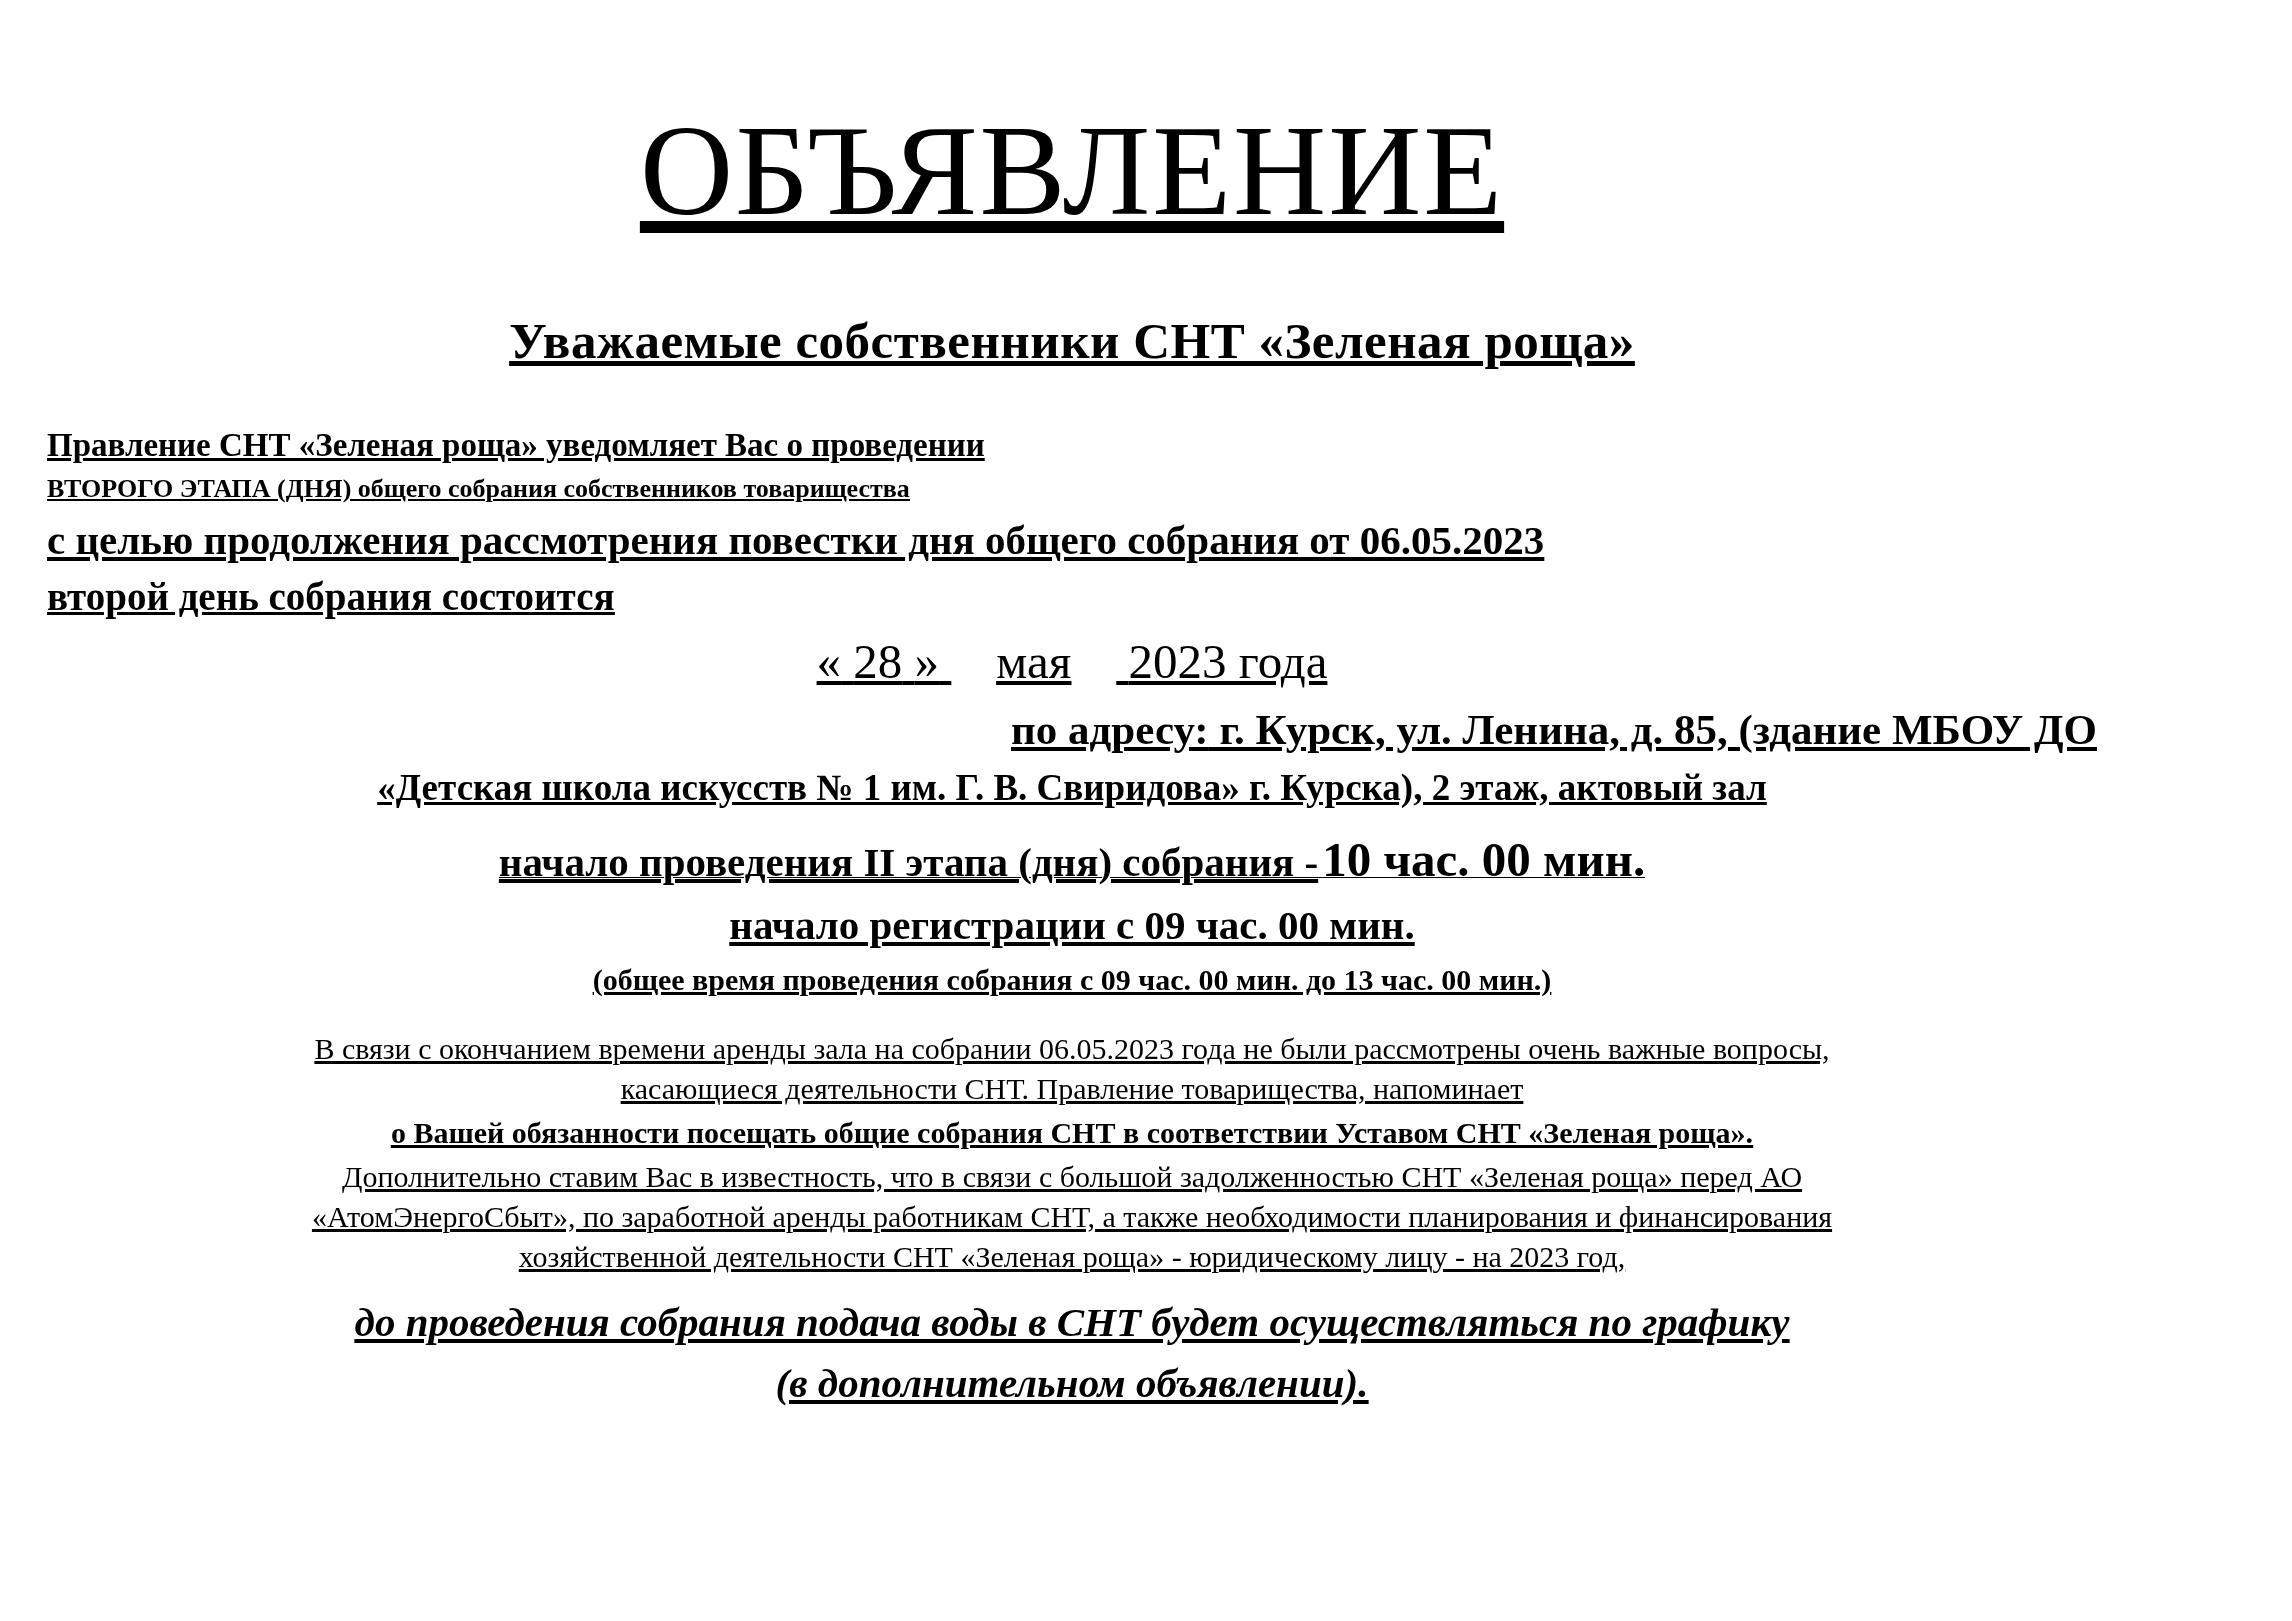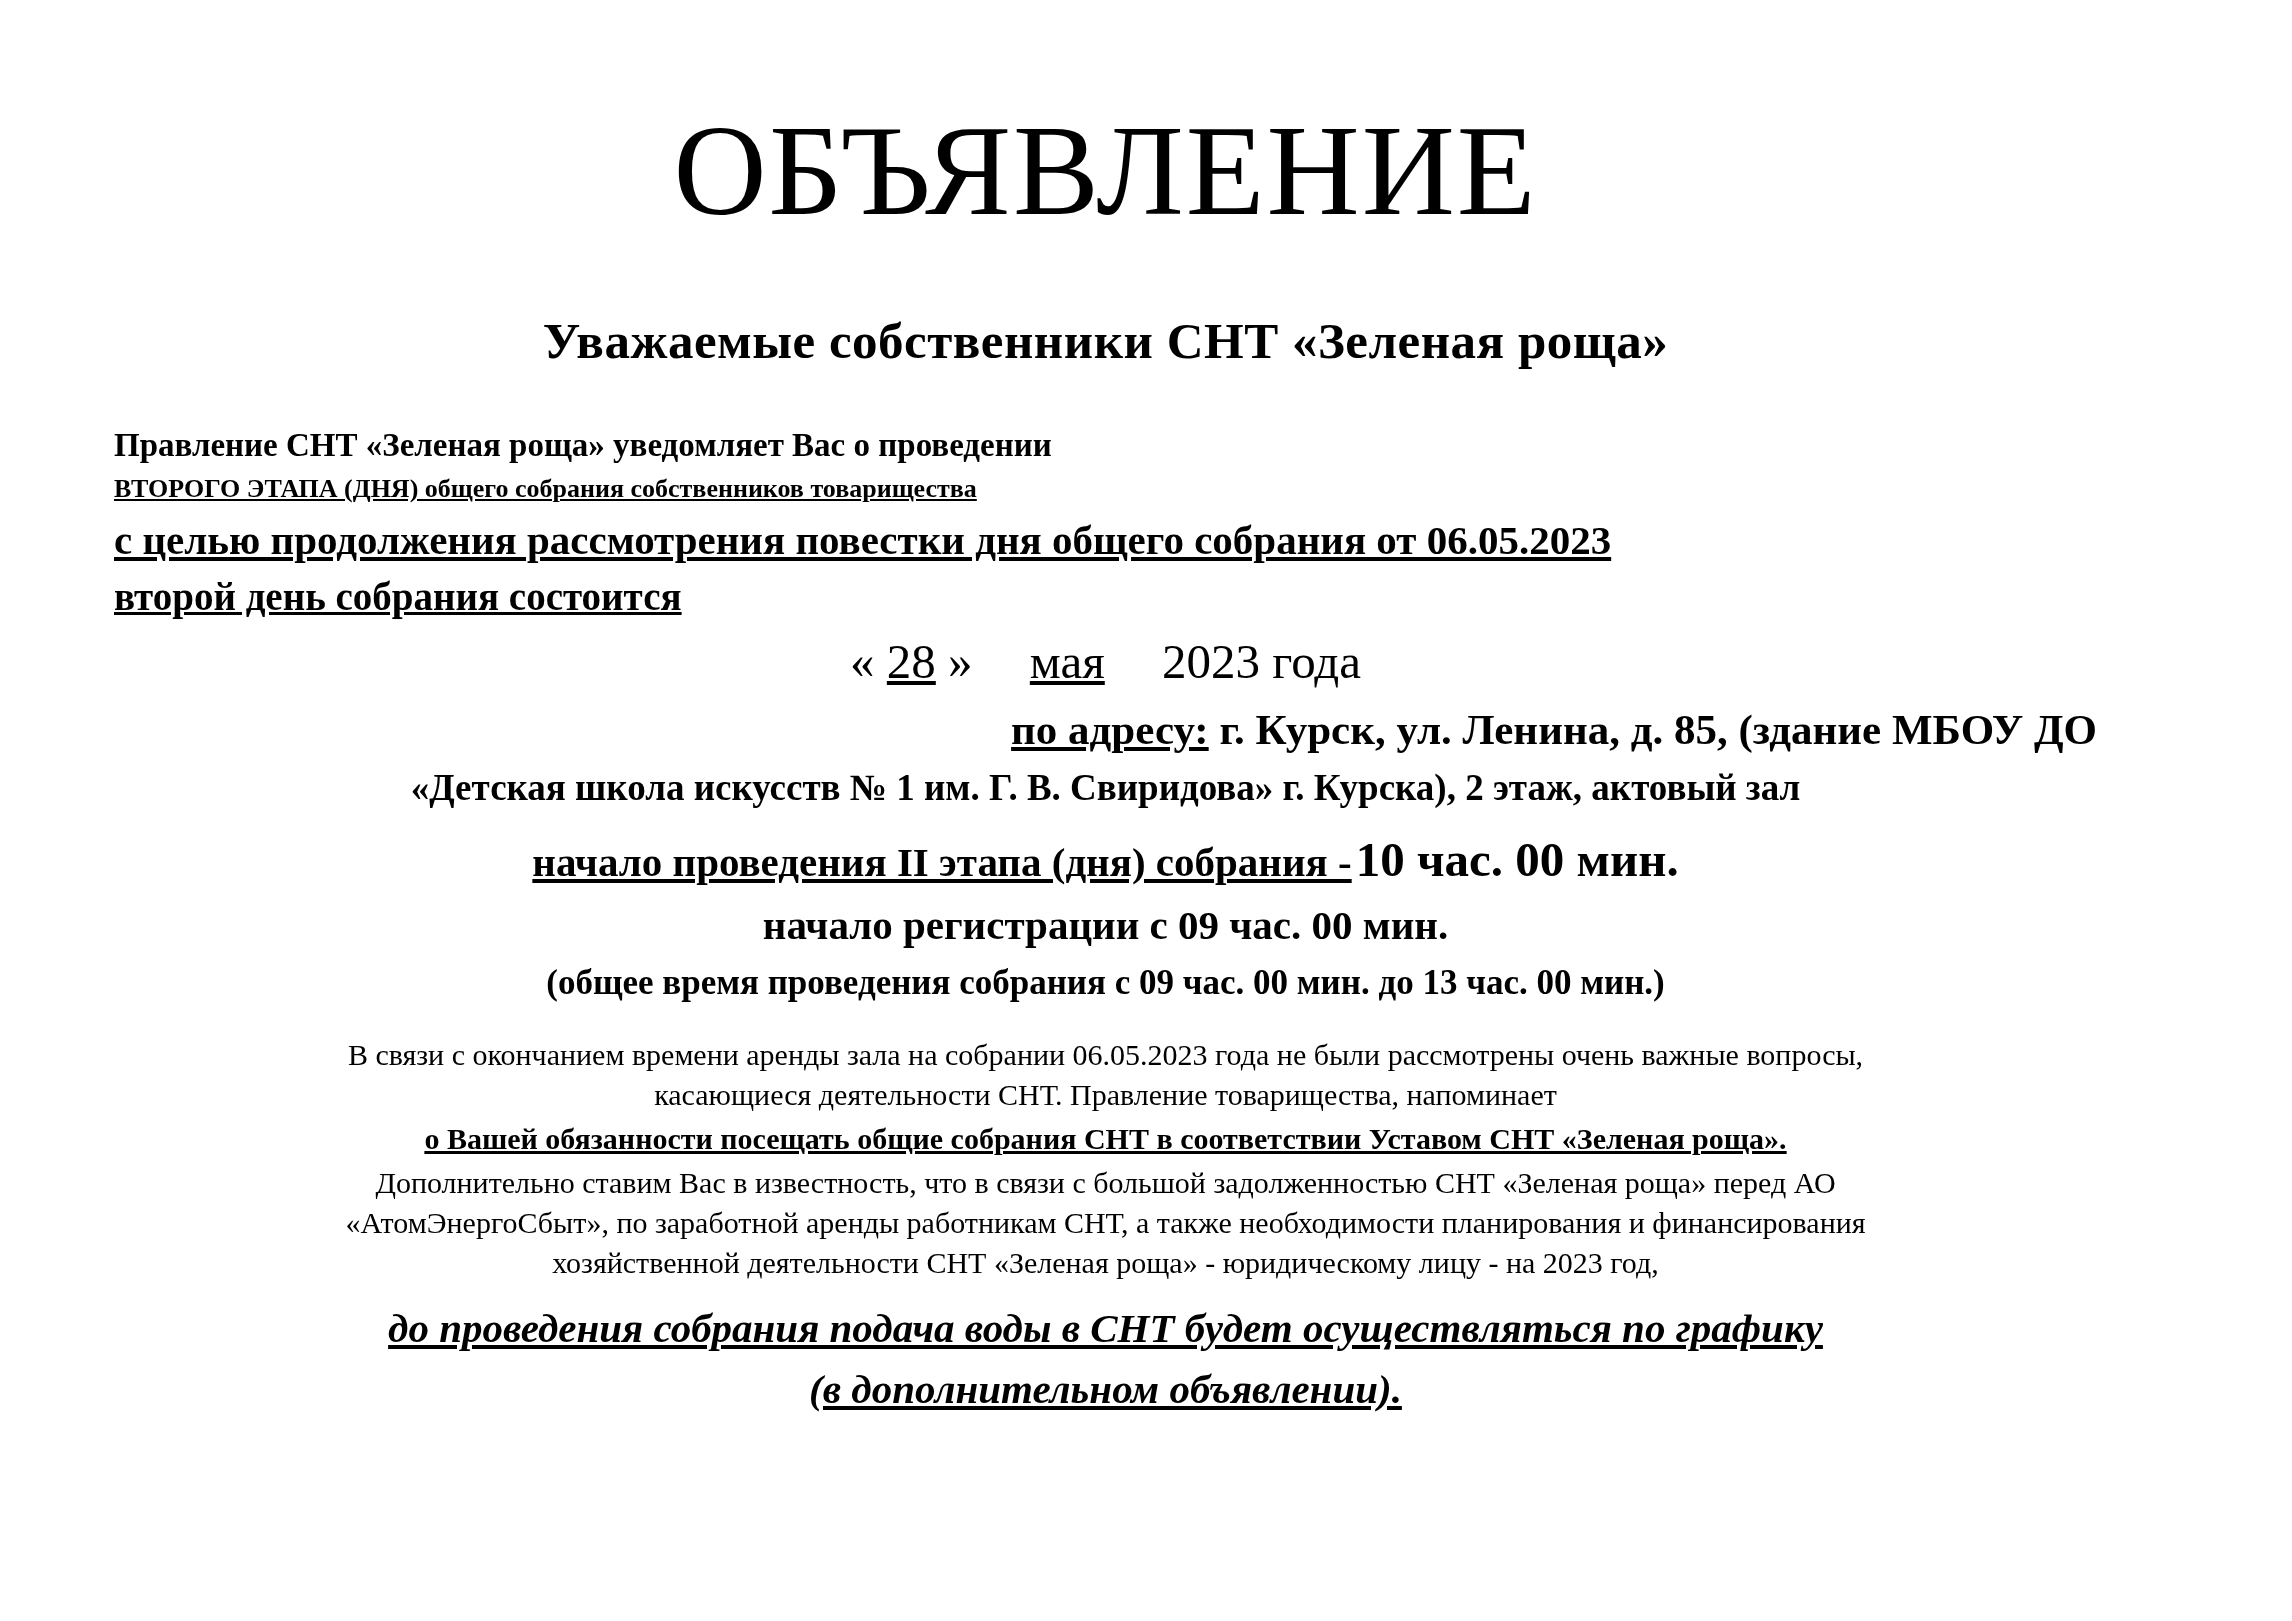--- a/index.html
+++ b/index.html
@@ -11,22 +11,23 @@
     width: 2293px;
     height: 1621px;
     font-family: "Liberation Serif", "DejaVu Serif", serif;
     color: #000000;
     overflow: hidden;
   }
   .page {
     width: 2190px;
     height: 1621px;
     box-sizing: border-box;
-    padding: 69px 93px 0 114px;
+    padding: 69px 93px 0 47px;
     position: relative;
+    text-decoration: underline;
   }
   .title {
     text-align: center;
     font-size: 129px;
     line-height: 1.05;
     letter-spacing: 2px;
     font-weight: 400;
     margin: 34px 0 0 0;
     white-space: nowrap;
   }
@@ -91,21 +92,21 @@
     font-size: 49px;
   }
   .reg-line {
     text-align: center;
     font-size: 41px;
     font-weight: bold;
     margin-top: 13.7px;
   }
   .total-line {
     text-align: center;
-    font-size: 35px;
+    font-size: 30px;
     font-weight: bold;
     margin-top: 13.7px;
   }
 
   .para {
     margin-top: 33px;
   }
   .p-line {
     text-align: center;
     font-size: 30px;

